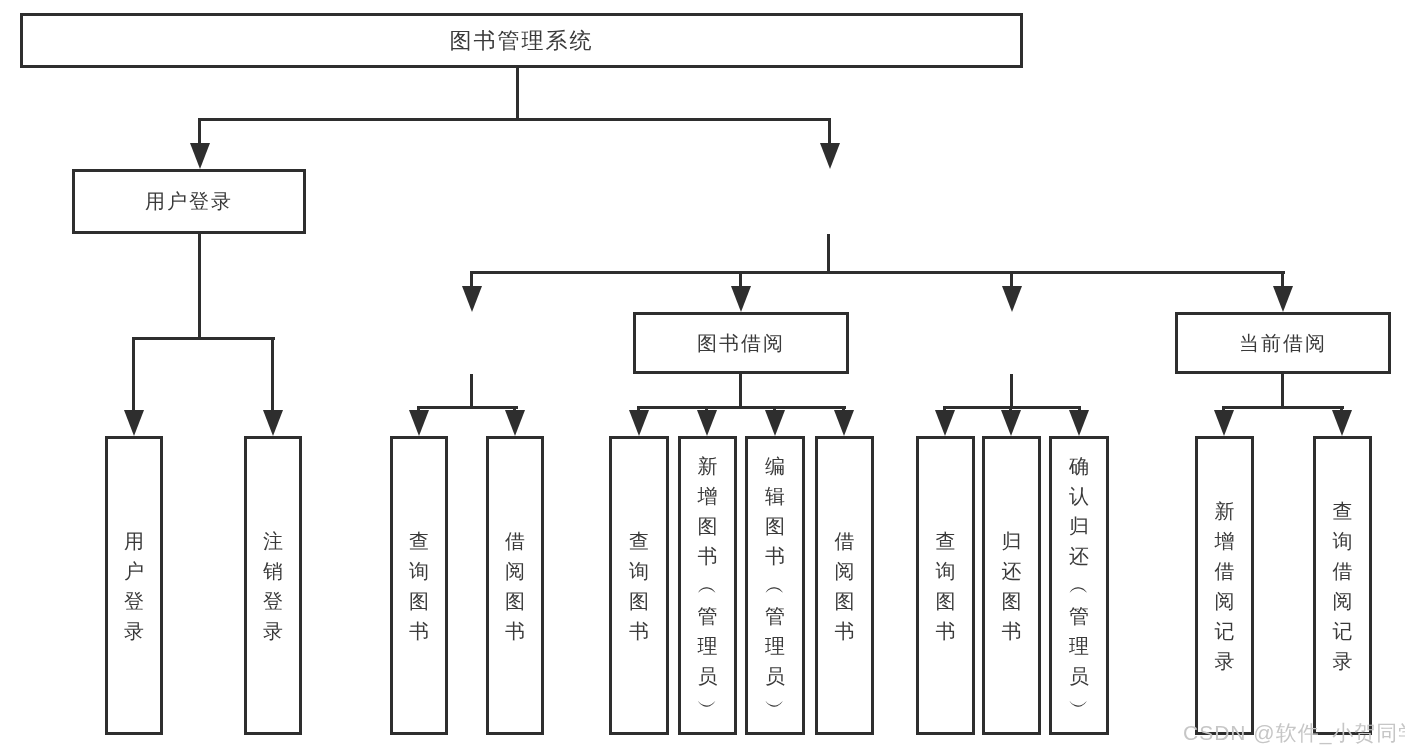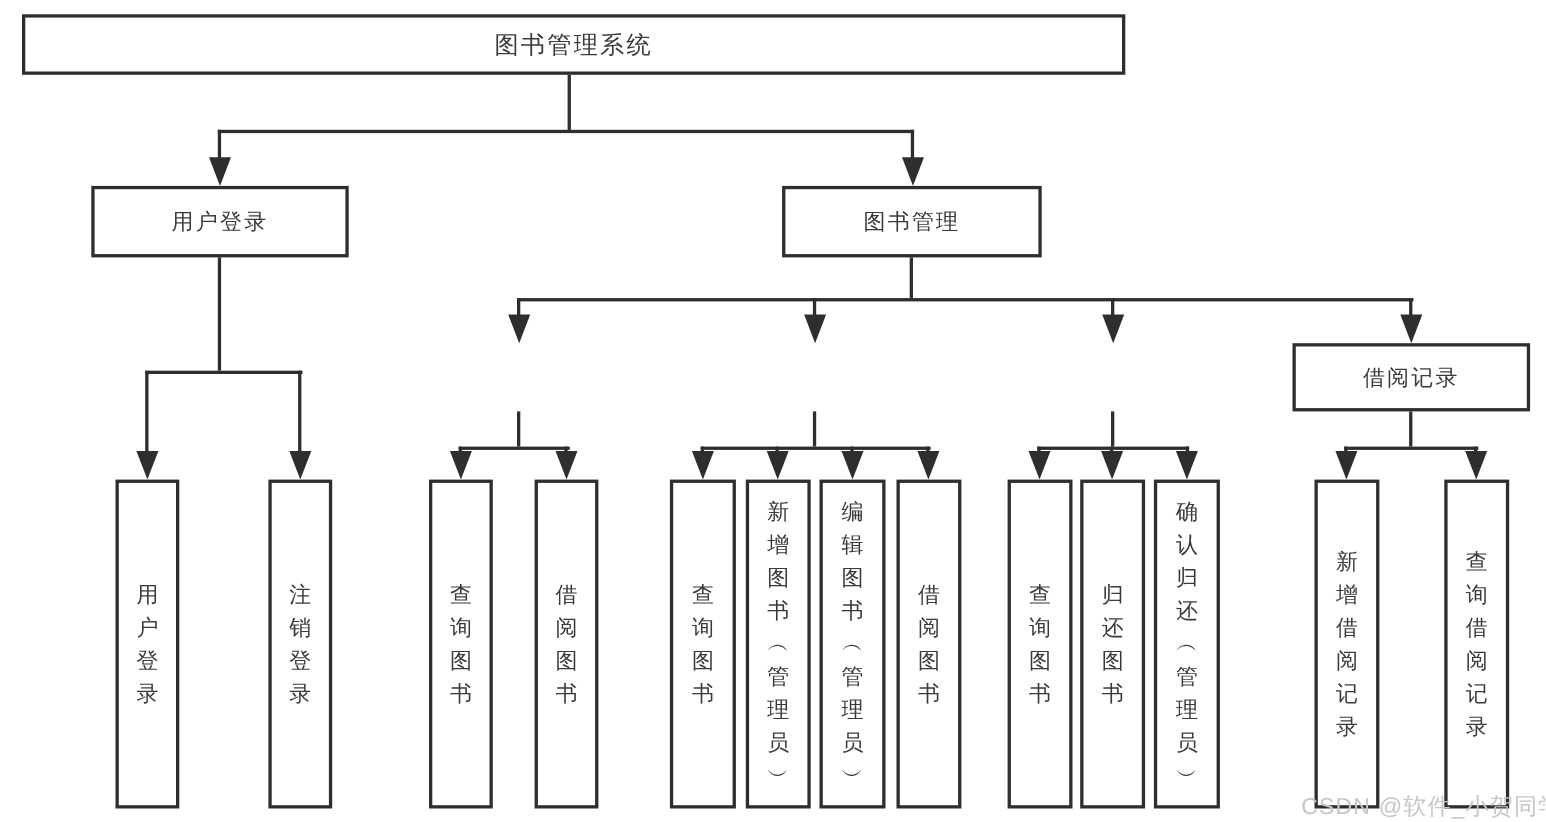--- a/index.html
+++ b/index.html
@@ -35,42 +35,42 @@
 
   <div class="box hbox rootbox" style="left:20px;top:13px;width:1003px;height:55px">图书管理系统</div>
 
   <div class="vline" style="left:516px;top:68px;height:52px"></div>
   <div class="hline" style="left:198px;top:118px;width:633px"></div>
   <div class="vline" style="left:198px;top:118px;height:27px"></div>
   <div class="vline" style="left:828px;top:118px;height:27px"></div>
   <div class="tri" style="left:190px;top:143px"></div>
   <div class="tri" style="left:820px;top:143px"></div>
 
-  <div class="box hbox" style="left:83px;top:169px;width:234px;height:65px">用户登录</div>
-  <div class="box hbox" style="left:711px;top:169px;width:236px;height:65px">图书管理</div>
+  <div class="box hbox" style="left:72px;top:169px;width:234px;height:65px">用户登录</div>
 
   <div class="vline" style="left:198px;top:234px;height:103px"></div>
   <div class="hline" style="left:132px;top:337px;width:143px"></div>
   <div class="vline" style="left:132px;top:337px;height:74px"></div>
   <div class="vline" style="left:271px;top:337px;height:74px"></div>
   <div class="tri" style="left:124px;top:410px"></div>
   <div class="tri" style="left:263px;top:410px"></div>
 
   <div class="vline" style="left:827px;top:234px;height:37px"></div>
   <div class="hline" style="left:470px;top:271px;width:815px"></div>
   <div class="vline" style="left:470px;top:271px;height:16px"></div>
   <div class="vline" style="left:739px;top:271px;height:16px"></div>
   <div class="vline" style="left:1010px;top:271px;height:16px"></div>
   <div class="vline" style="left:1281px;top:271px;height:16px"></div>
   <div class="tri" style="left:462px;top:286px"></div>
   <div class="tri" style="left:731px;top:286px"></div>
   <div class="tri" style="left:1002px;top:286px"></div>
   <div class="tri" style="left:1273px;top:286px"></div>
 
-  <div class="box hbox" style="left:1175px;top:312px;width:216px;height:62px">借阅记录</div>
+  <div class="box hbox" style="left:633px;top:312px;width:216px;height:62px">图书借阅</div>
+  <div class="box hbox" style="left:1175px;top:312px;width:216px;height:62px">当前借阅</div>
 
   <div class="vline" style="left:470px;top:374px;height:32px"></div>
   <div class="hline" style="left:417px;top:406px;width:101px"></div>
   <div class="vline" style="left:417px;top:406px;height:6px"></div>
   <div class="vline" style="left:513px;top:406px;height:6px"></div>
   <div class="tri" style="left:409px;top:410px"></div>
   <div class="tri" style="left:505px;top:410px"></div>
 
   <div class="vline" style="left:739px;top:374px;height:32px"></div>
   <div class="hline" style="left:637px;top:406px;width:209px"></div>

